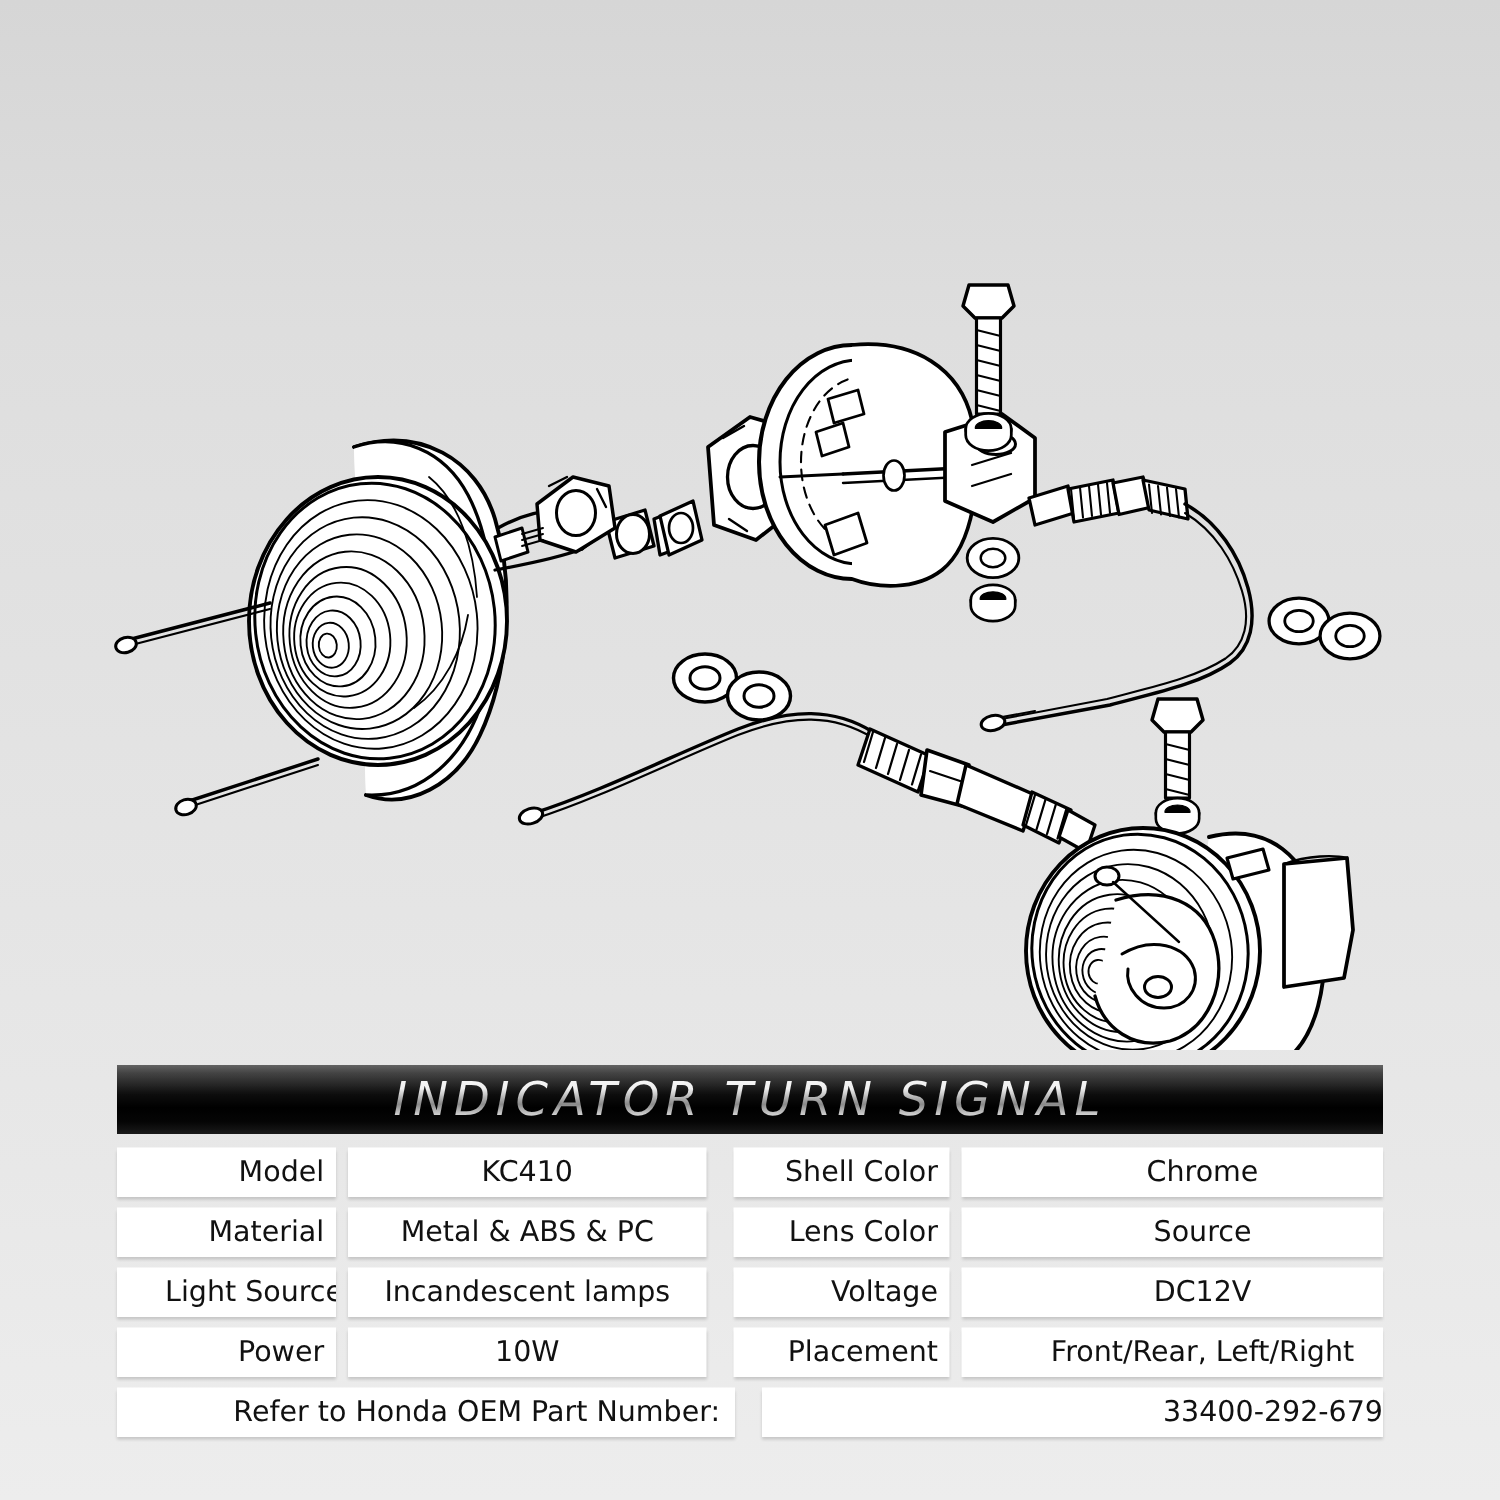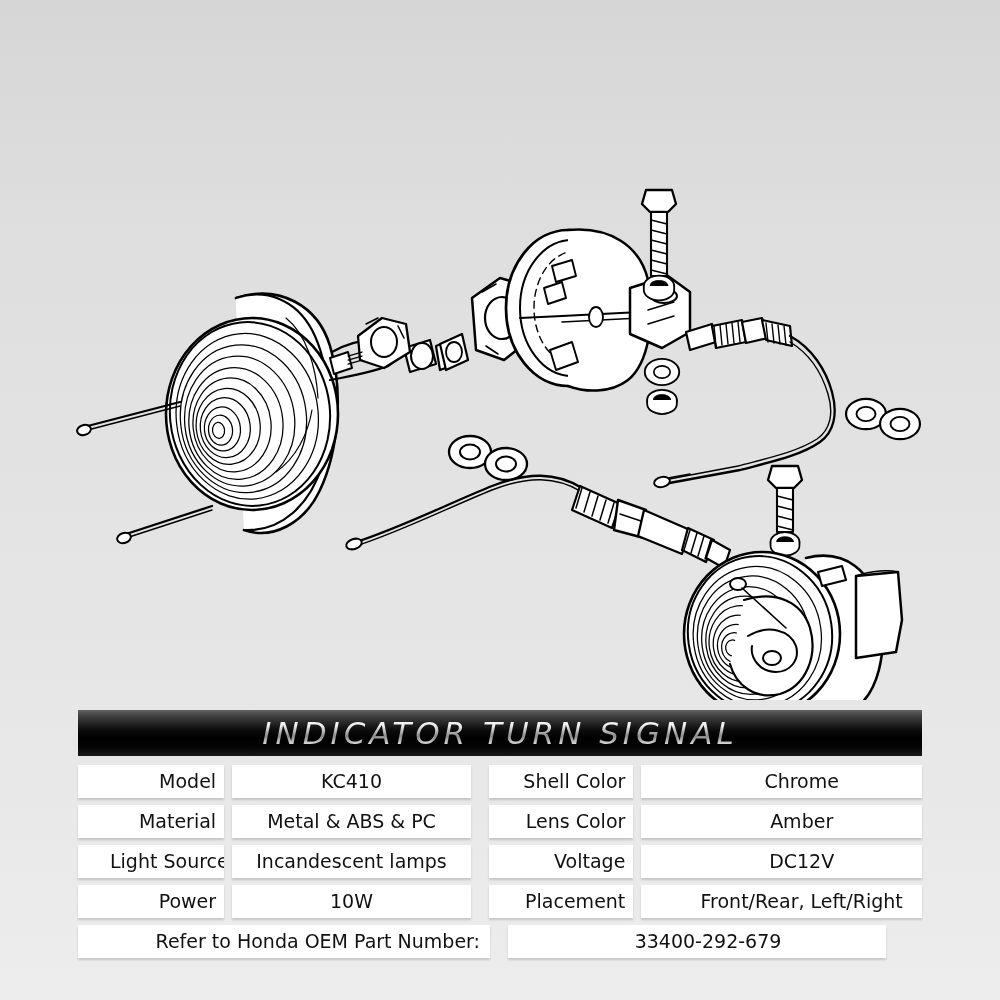--- a/index.html
+++ b/index.html
@@ -211,23 +211,23 @@
     text-align: center;
     padding-left: 40px;
   }
   .cell-oem-label {
     width: 412px;
     text-align: right;
     padding-right: 10px;
     box-sizing: border-box;
   }
   .cell-oem-value {
-    width: 378px;
+    width: 414px;
     margin-left: 18px;
-    text-align: center;
+    text-align: right;
     padding-left: 22px;
     box-sizing: border-box;
   }
 </style>
 </head>
 <body>
 
 <div id="page">
 
 
@@ -474,21 +474,21 @@
         <div class="spec-cell cell-label-left">Model</div>
         <div class="spec-cell cell-value-left">KC410</div>
         <div class="spec-cell cell-label-right">Shell Color</div>
         <div class="spec-cell cell-value-right">Chrome</div>
       </div>
 
       <div class="spec-row">
         <div class="spec-cell cell-label-left">Material</div>
         <div class="spec-cell cell-value-left">Metal &amp; ABS &amp; PC</div>
         <div class="spec-cell cell-label-right">Lens Color</div>
-        <div class="spec-cell cell-value-right">Amber</div>
+        <div class="spec-cell cell-value-right">Source</div>
       </div>
 
       <div class="spec-row">
         <div class="spec-cell cell-label-left">Light Source</div>
         <div class="spec-cell cell-value-left">Incandescent lamps</div>
         <div class="spec-cell cell-label-right">Voltage</div>
         <div class="spec-cell cell-value-right">DC12V</div>
       </div>
 
       <div class="spec-row">

